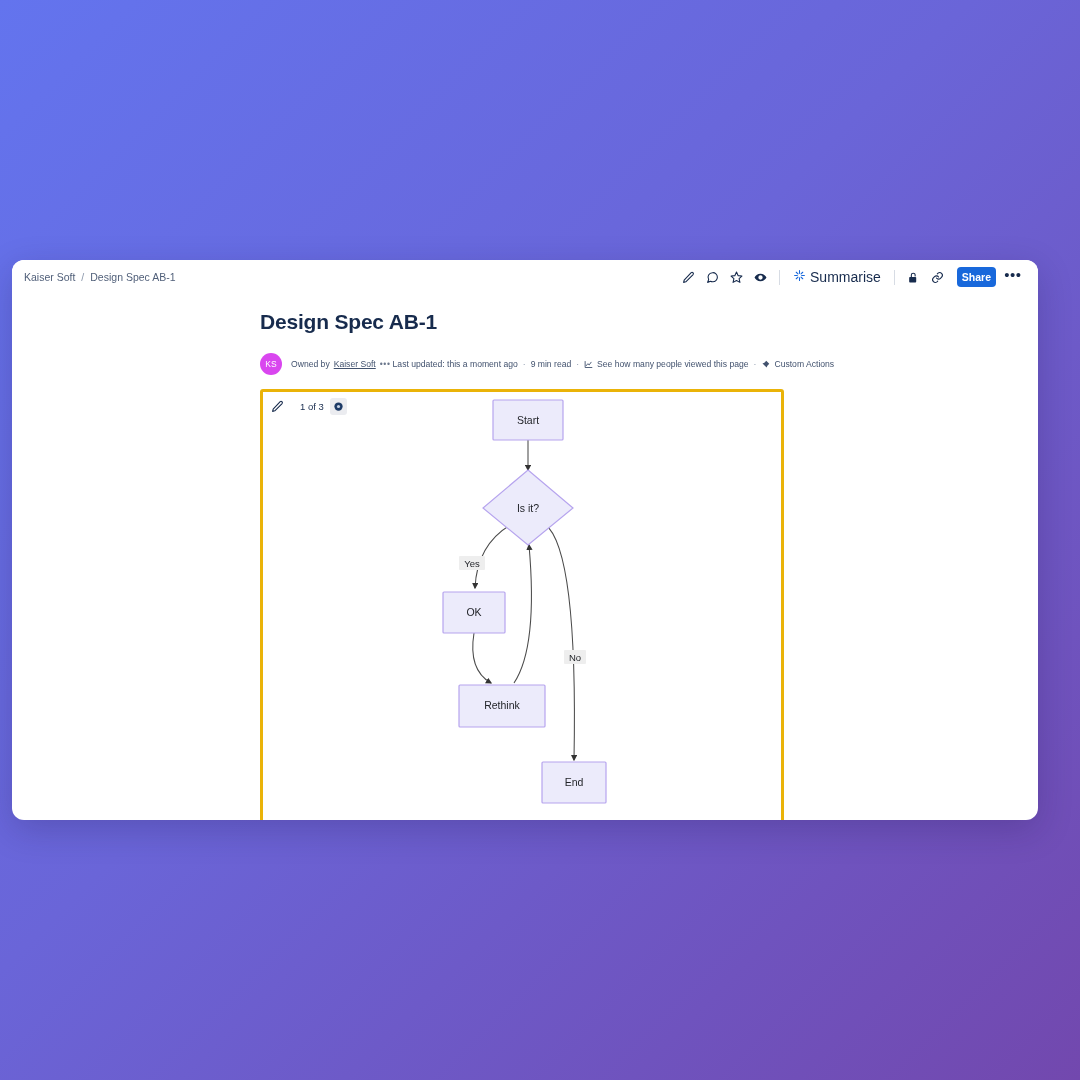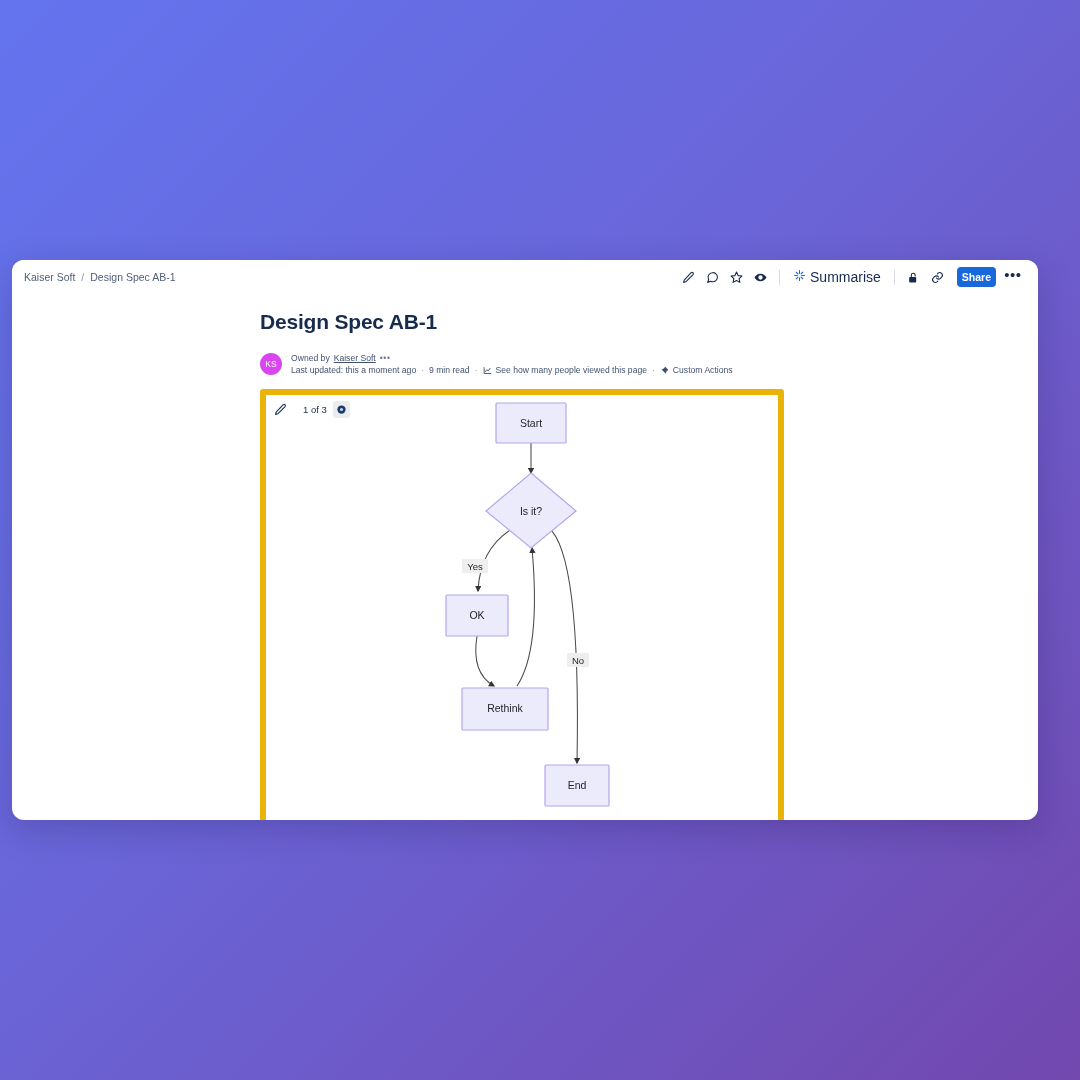--- a/index.html
+++ b/index.html
@@ -140,21 +140,21 @@
     color: #ffffff;
     font-size: 8.5px;
     font-weight: normal;
     display: flex;
     align-items: center;
     justify-content: center;
     flex: 0 0 auto;
     letter-spacing: .2px;
   }
 
-  .byline-lines { display: flex; flex-direction: column; gap: 2px; }
+  .byline-lines { display: flex; flex-direction: row; gap: 2px; }
 
   .byline-row {
     display: flex;
     align-items: center;
     gap: 4px;
     font-size: 8.6px;
     color: #42526e;
     white-space: nowrap;
   }
   .byline-row .link {
@@ -170,21 +170,21 @@
     display: inline-flex;
     align-items: center;
     color: #42526e;
   }
 
   
   #diagram-container {
     position: relative;
     width: 524px;
     height: 444px;
-    border: 6px solid #eab308;
+    border: 3px solid #eab308;
     border-radius: 3px;
     background: #ffffff;
   }
 
   #diagram-toolbar {
     position: absolute;
     left: 4px;
     top: 4px;
     display: flex;
     align-items: center;

